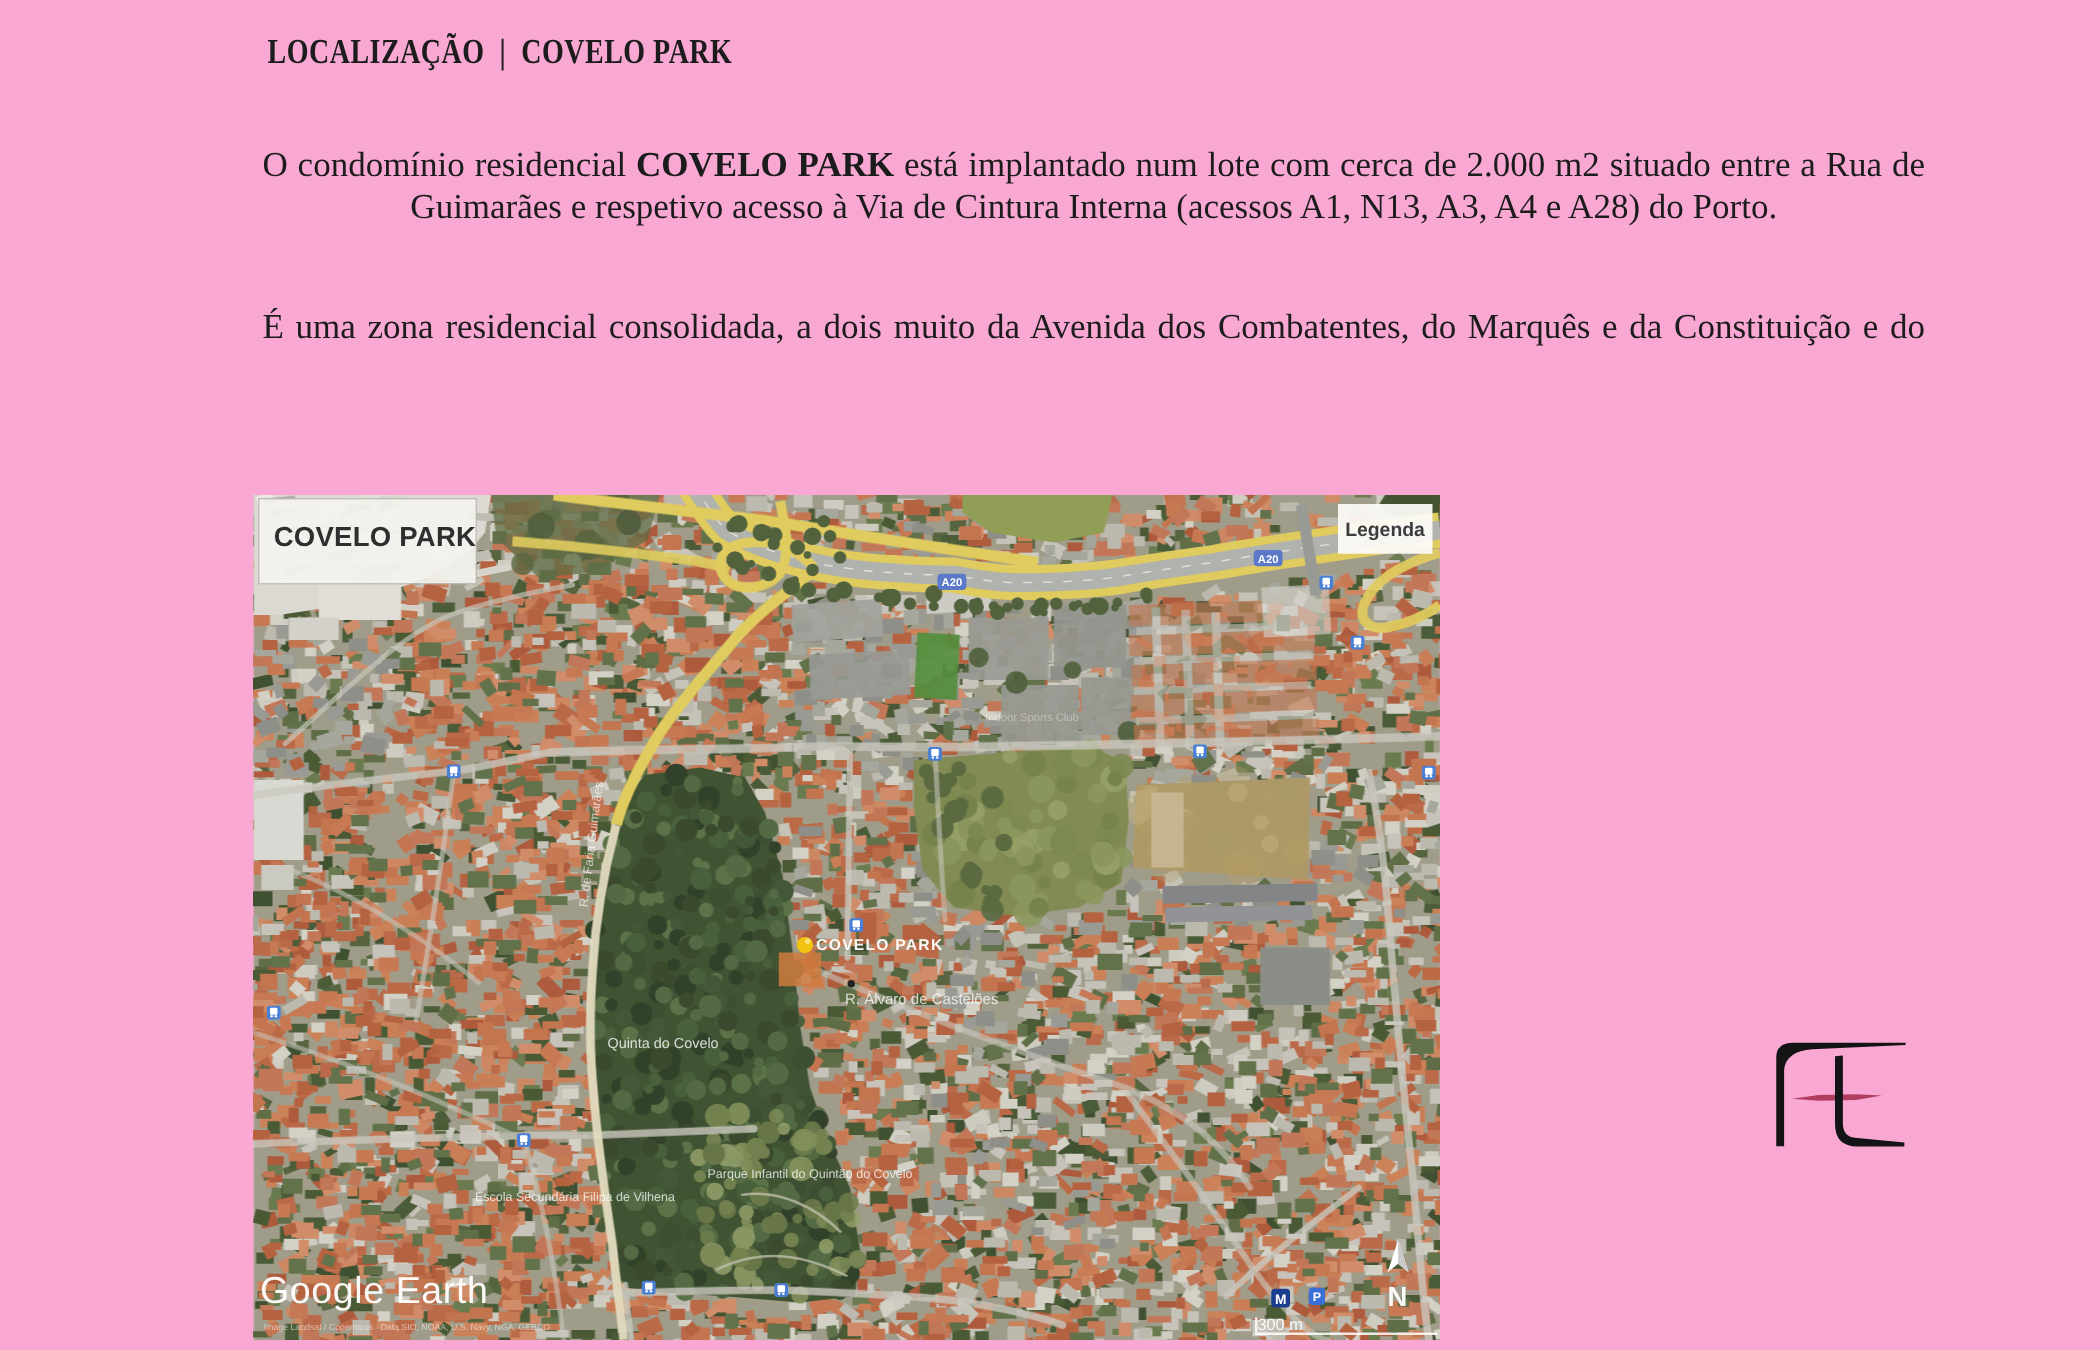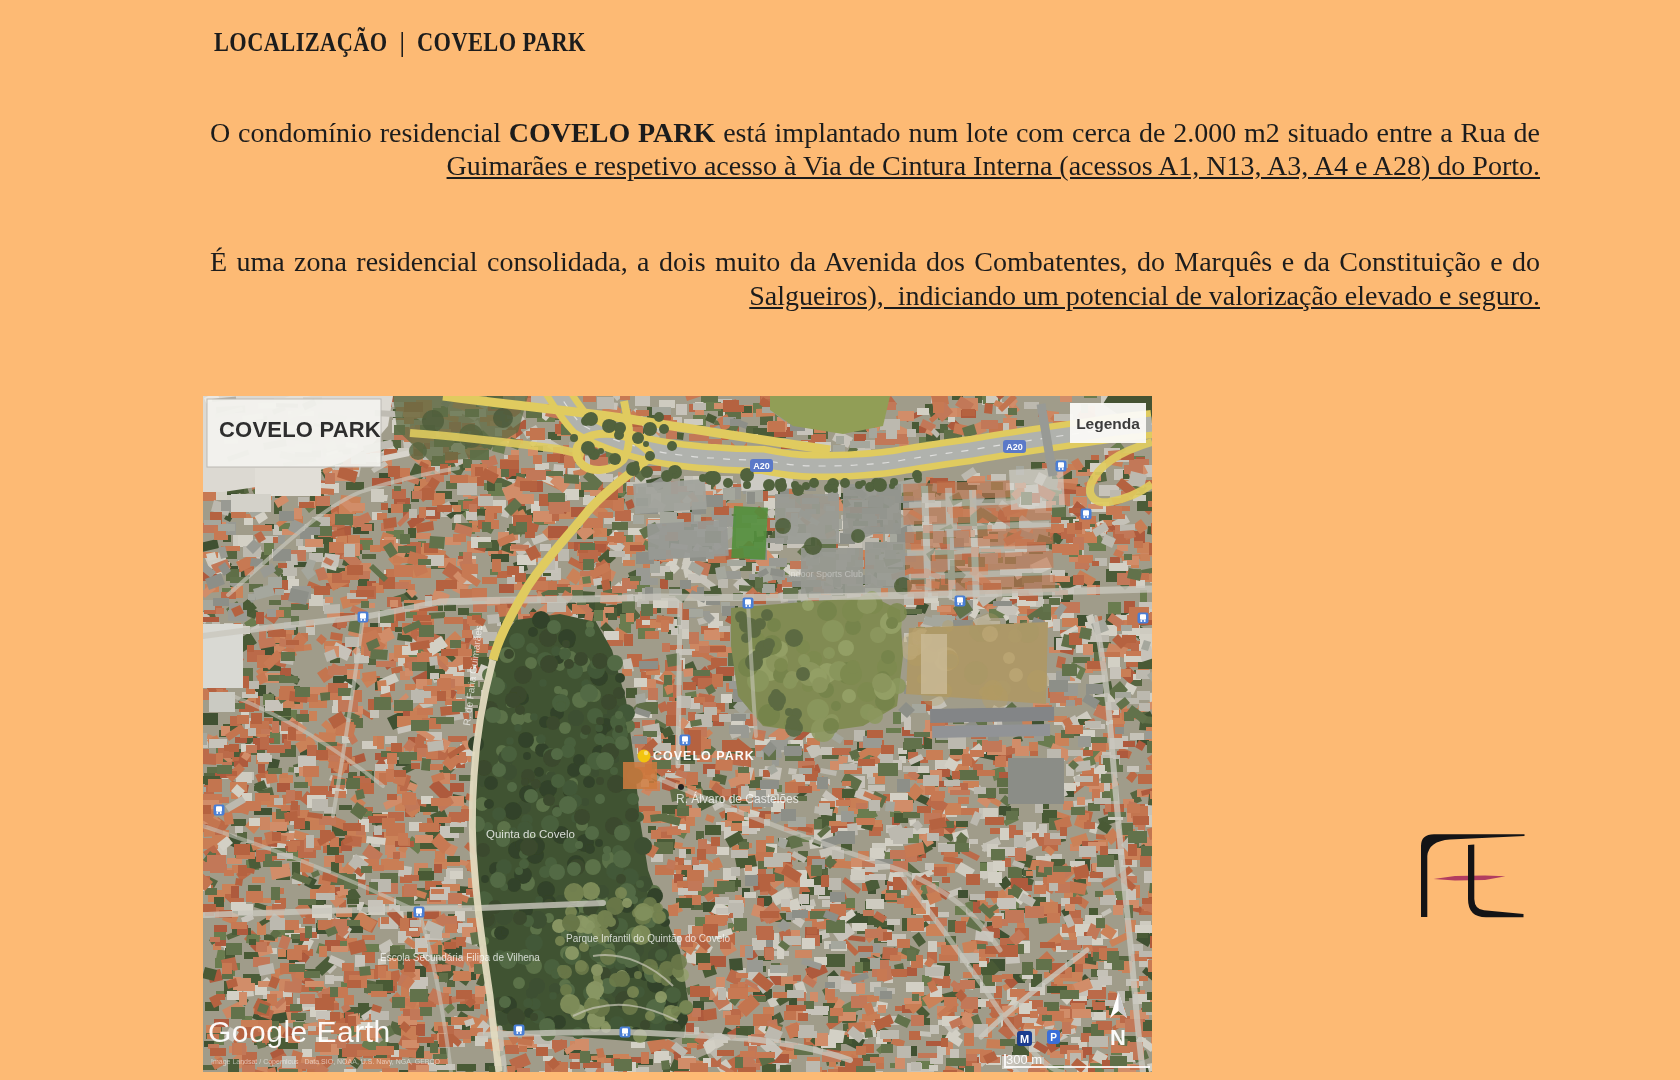--- a/index.html
+++ b/index.html
@@ -1,35 +1,34 @@
 <!DOCTYPE html>
 <html><head><meta charset="utf-8">
 <style>
 html,body{margin:0;padding:0;background:#ffffff;}
-.page{position:relative;width:1680px;height:1080px;overflow:hidden;background:#fdba74;
+.page{position:relative;width:1680px;height:1080px;overflow:hidden;background:#f9a8d4;
   font-family:"Liberation Serif",serif;color:#1c1c1c;}
 .title{position:absolute;left:214px;top:26px;font-size:28px;font-weight:bold;
   transform:scaleX(0.80);transform-origin:0 50%;white-space:nowrap;letter-spacing:0.5px;}
 .para{position:absolute;left:210px;width:1330px;font-size:28px;line-height:33.6px;}
 .jl{text-align:justify;text-align-last:justify;height:33.6px;white-space:nowrap;}
-.ll{text-align:right;height:33.6px;white-space:nowrap;text-decoration:underline;}
+.ll{text-align:center;height:33.6px;white-space:nowrap;}
 </style></head>
 <body>
 <div class="page">
 
 <div class="title">LOCALIZAÇÃO&nbsp;&nbsp;|&nbsp;&nbsp;COVELO PARK</div>
 
 <div class="para" style="top:115.5px">
 <div class="jl">O condomínio residencial <b>COVELO PARK</b> está implantado num lote com cerca de 2.000 m2 situado entre a Rua de</div>
 <div class="ll">Guimarães e respetivo acesso à Via de Cintura Interna (acessos A1, N13, A3, A4 e A28) do Porto.</div>
 </div>
 
 <div class="para" style="top:245px">
 <div class="jl">É uma zona residencial consolidada, a dois muito da Avenida dos Combatentes, do Marquês e da Constituição e do</div>
-<div class="ll">Salgueiros),&nbsp; indiciando um potencial de valorização elevado e seguro.</div>
 </div>
 
 <svg width="949" height="676" viewBox="0 0 949 676" style="position:absolute;left:203px;top:396px">
 <defs>
         <filter id="soft" x="-2%" y="-2%" width="104%" height="104%">
           <feGaussianBlur stdDeviation="0.6"></feGaussianBlur>
         </filter>
       </defs>
 <g filter="url(#soft)">
 

